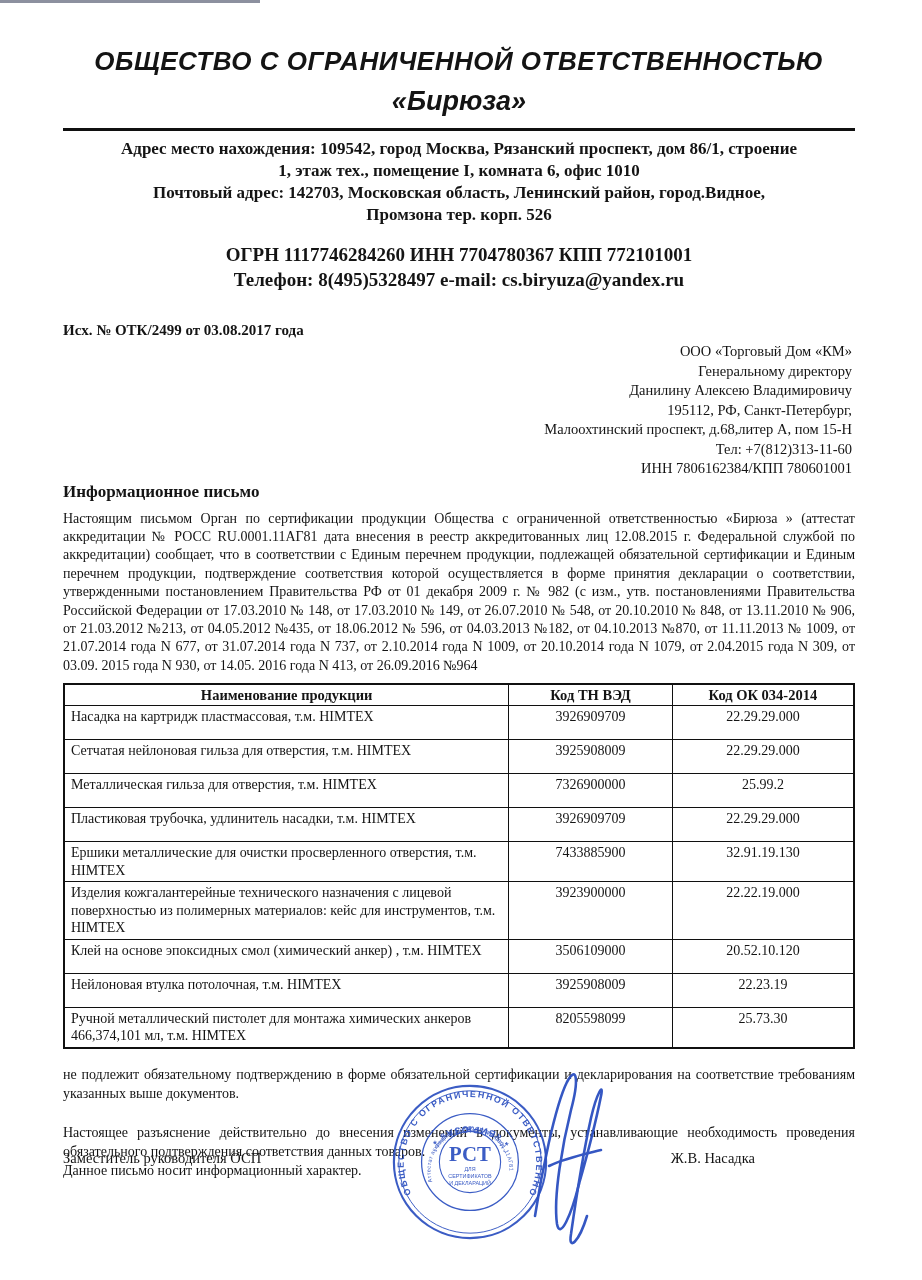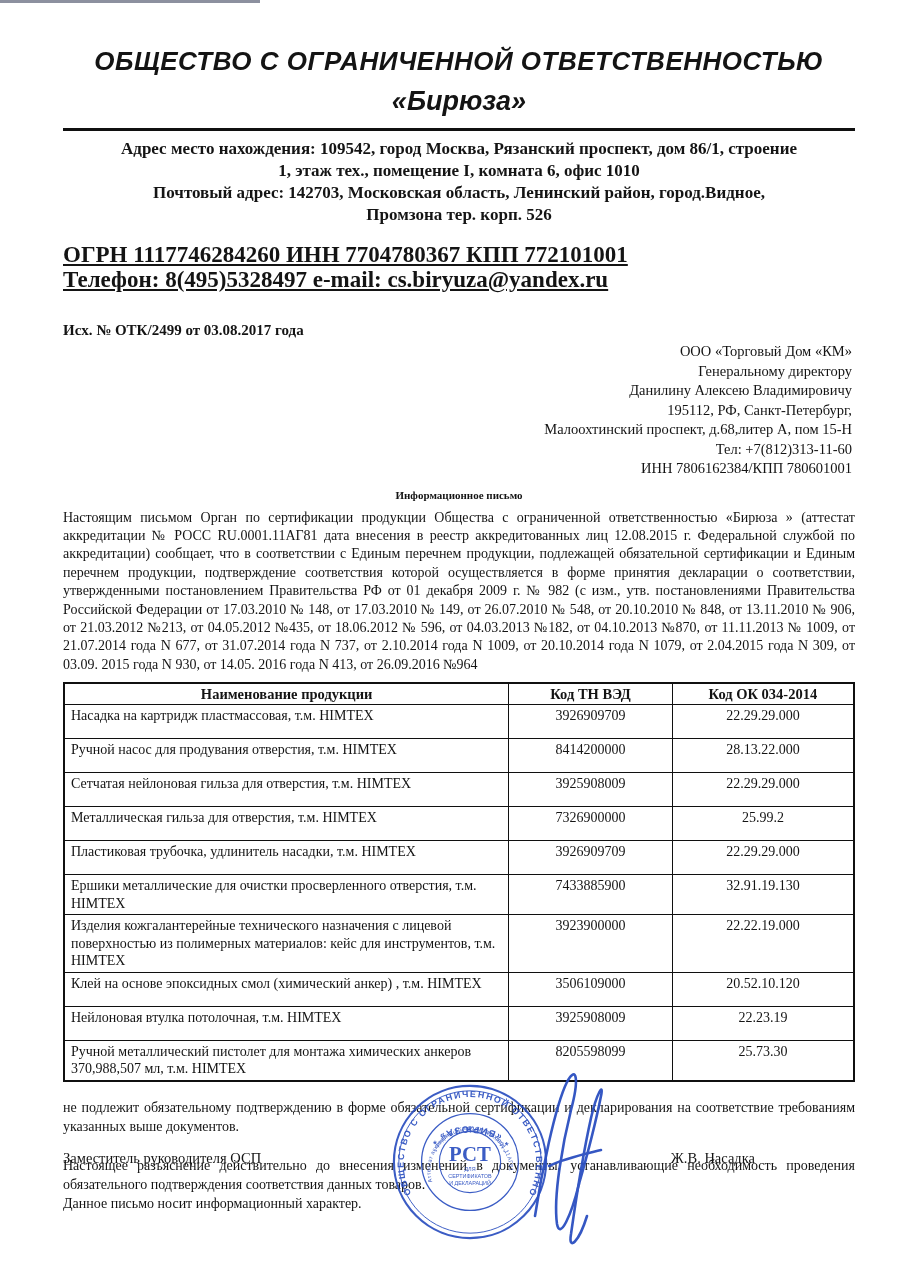--- a/index.html
+++ b/index.html
@@ -21,28 +21,28 @@
   }
   .org-title2 {
     font-family:"Liberation Sans", sans-serif;
     font-weight:bold; font-style:italic;
     font-size:27px; text-align:center; margin-top:9px;
   }
   .rule { height:3px; background:#101010; margin-top:11px; }
 
   .addr-line { text-align:center; font-weight:bold; font-size:17px; line-height:22px; }
   .addr-block { margin-top:7px; }
-  .reg-line { text-align:left; font-weight:bold; font-size:23px; line-height:25px;text-decoration:underline; }
+  .reg-line { text-align:center; font-weight:bold; font-size:19px; line-height:25px; }
   .reg-block { margin-top:16px; }
 
   .ref { font-weight:bold; font-size:15px; margin-top:30px; }
 
   .recipient { text-align:right; font-size:14.5px; line-height:19.5px; margin-top:3px; padding-right:3px; }
 
-  .letter-title { text-align:center; font-weight:bold; font-size:11px; margin-top:10px; }
+  .letter-title { font-weight:bold; font-size:17px; margin-top:3px; }
 
   .body-par { text-align:justify; font-size:14px; line-height:18.4px; margin-top:8px; }
 
   table.products {
     border-collapse:collapse; width:100%; margin-top:8px;
     font-size:14px;
   }
   table.products, table.products td, table.products th { border:1.5px solid #101010; }
   table.products { border-width:2px; }
   table.products th {
@@ -120,25 +120,20 @@
         <th>Код ОК 034-2014</th>
       </tr>
     </thead>
     <tbody>
       <tr class="r">
         <td>Насадка на картридж пластмассовая, т.м. HIMTEX</td>
         <td class="num">3926909709</td>
         <td class="num">22.29.29.000</td>
       </tr>
       <tr class="r">
-        <td>Ручной насос для продувания отверстия, т.м. HIMTEX</td>
-        <td class="num">8414200000</td>
-        <td class="num">28.13.22.000</td>
-      </tr>
-      <tr class="r">
         <td>Сетчатая нейлоновая гильза для отверстия, т.м. HIMTEX</td>
         <td class="num">3925908009</td>
         <td class="num">22.29.29.000</td>
       </tr>
       <tr class="r">
         <td>Металлическая гильза для отверстия, т.м. HIMTEX</td>
         <td class="num">7326900000</td>
         <td class="num">25.99.2</td>
       </tr>
       <tr class="r">
@@ -160,21 +155,21 @@
         <td>Клей на основе эпоксидных смол (химический анкер) , т.м. HIMTEX</td>
         <td class="num">3506109000</td>
         <td class="num">20.52.10.120</td>
       </tr>
       <tr class="r">
         <td>Нейлоновая втулка потолочная, т.м. HIMTEX</td>
         <td class="num">3925908009</td>
         <td class="num">22.23.19</td>
       </tr>
       <tr class="r">
-        <td>Ручной металлический пистолет для монтажа химических анкеров 370,988,507 мл, т.м. HIMTEX</td>
+        <td>Ручной металлический пистолет для монтажа химических анкеров 466,374,101 мл, т.м. HIMTEX</td>
         <td class="num">8205598099</td>
         <td class="num">25.73.30</td>
       </tr>
     </tbody>
   </table>
 
   <div class="note note1">не подлежит обязательному подтверждению в форме обязательной сертификации и декларирования на соответствие требованиям указанных выше документов.</div>
   <div class="note note2">Настоящее разъяснение действительно до внесения изменений в документы, устанавливающие необходимость проведения обязательного подтверждения соответствия данных товаров.</div>
   <div class="note note3">Данное письмо носит информационный характер.</div>
 

